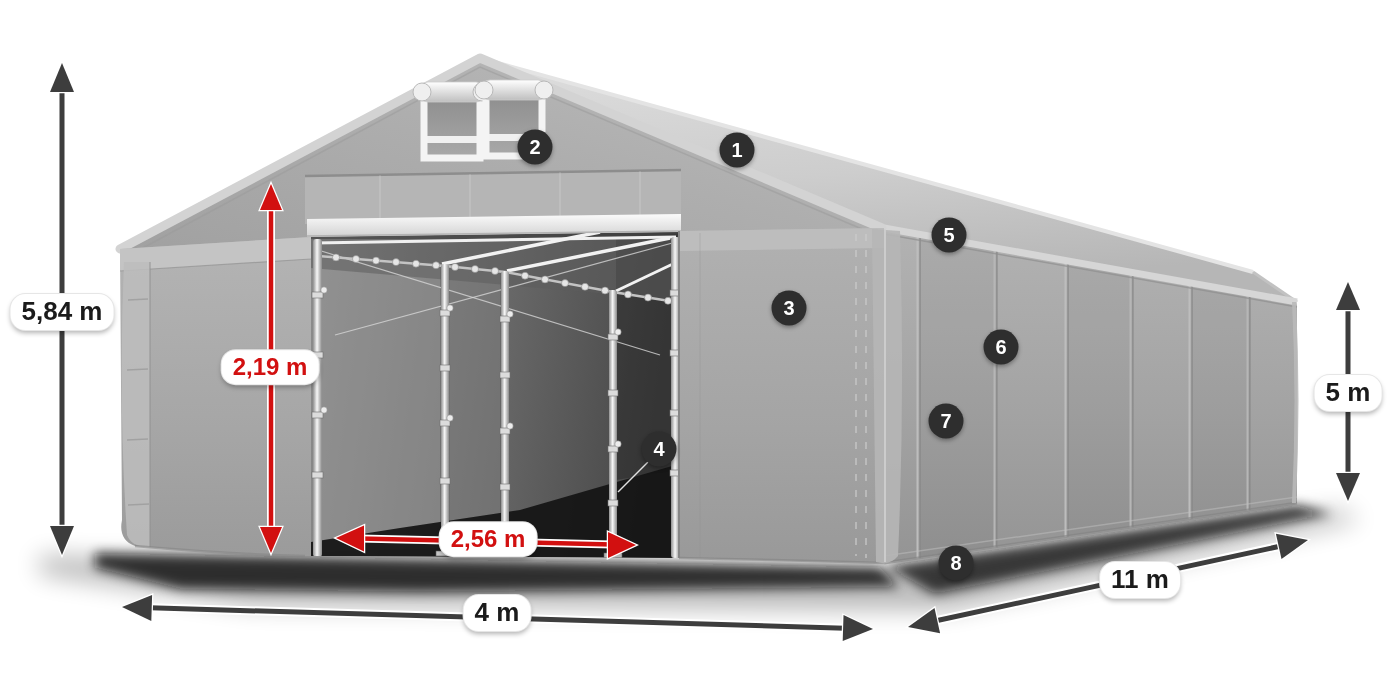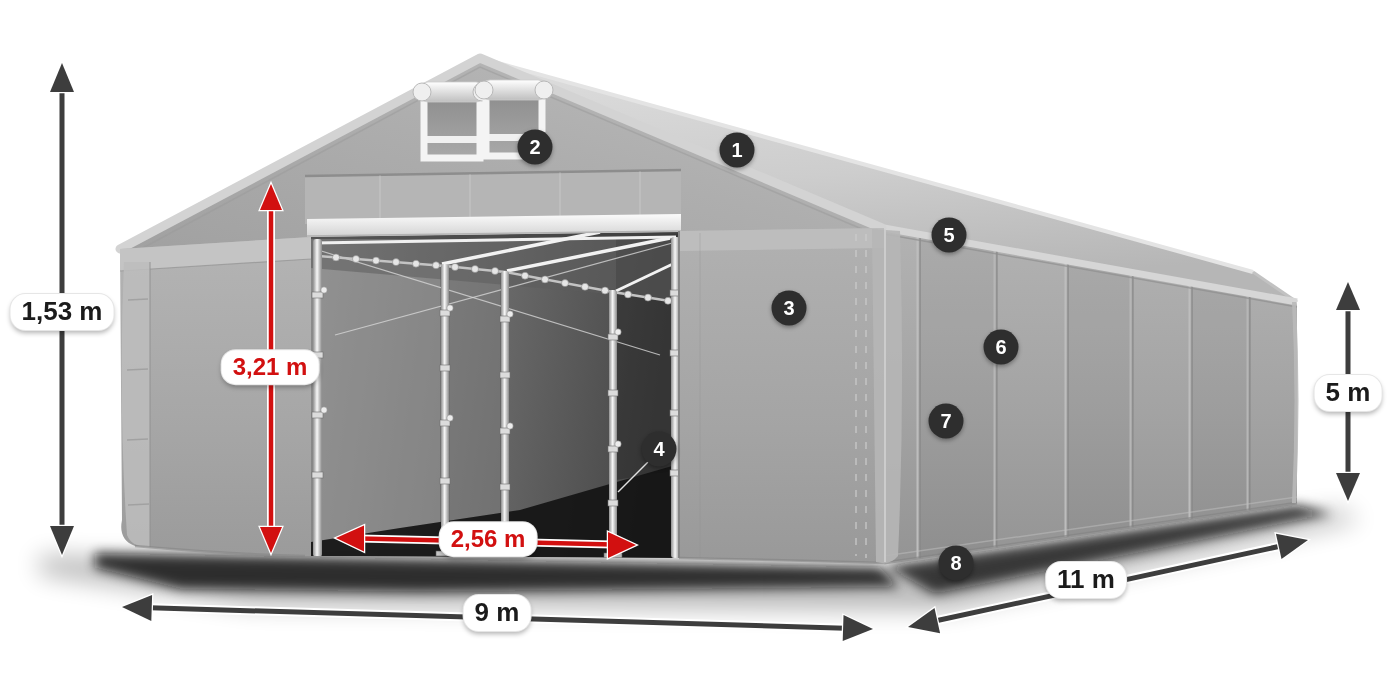--- a/index.html
+++ b/index.html
@@ -329,25 +329,25 @@
   </g>
 
   <g>
     <line x1="360" y1="538.5" x2="612" y2="544.5" stroke="#ffffff" stroke-width="8"></line>
     <line x1="360" y1="538.5" x2="612" y2="544.5" stroke="#d21010" stroke-width="4.5"></line>
     <polygon points="336,538 364,551.5 364,525.5" fill="#d21010" stroke="#ffffff" stroke-width="2.5" paint-order="stroke"></polygon>
     <polygon points="636,545 608,558 608,532" fill="#d21010" stroke="#ffffff" stroke-width="2.5" paint-order="stroke"></polygon>
   </g>
 </svg>
 
-<div class="pill" style="left:62px;top:312px">1,53 m</div>
-<div class="pill red" style="left:270px;top:367px">3,21 m</div>
+<div class="pill" style="left:62px;top:312px">5,84 m</div>
+<div class="pill red" style="left:270px;top:367px">2,19 m</div>
 <div class="pill red" style="left:488px;top:539px">2,56 m</div>
-<div class="pill" style="left:497px;top:613px">9 m</div>
-<div class="pill" style="left:1086px;top:580px">11 m</div>
+<div class="pill" style="left:497px;top:613px">4 m</div>
+<div class="pill" style="left:1140px;top:580px">11 m</div>
 <div class="pill" style="left:1348px;top:393px">5 m</div>
 
 <div class="badge" style="left:737px;top:150px">1</div>
 <div class="badge" style="left:535px;top:147px">2</div>
 <div class="badge" style="left:789px;top:308px">3</div>
 <div class="badge" style="left:659px;top:449px">4</div>
 <div class="badge" style="left:949px;top:235px">5</div>
 <div class="badge" style="left:1001px;top:347px">6</div>
 <div class="badge" style="left:946px;top:421px">7</div>
 <div class="badge" style="left:956px;top:563px">8</div>

